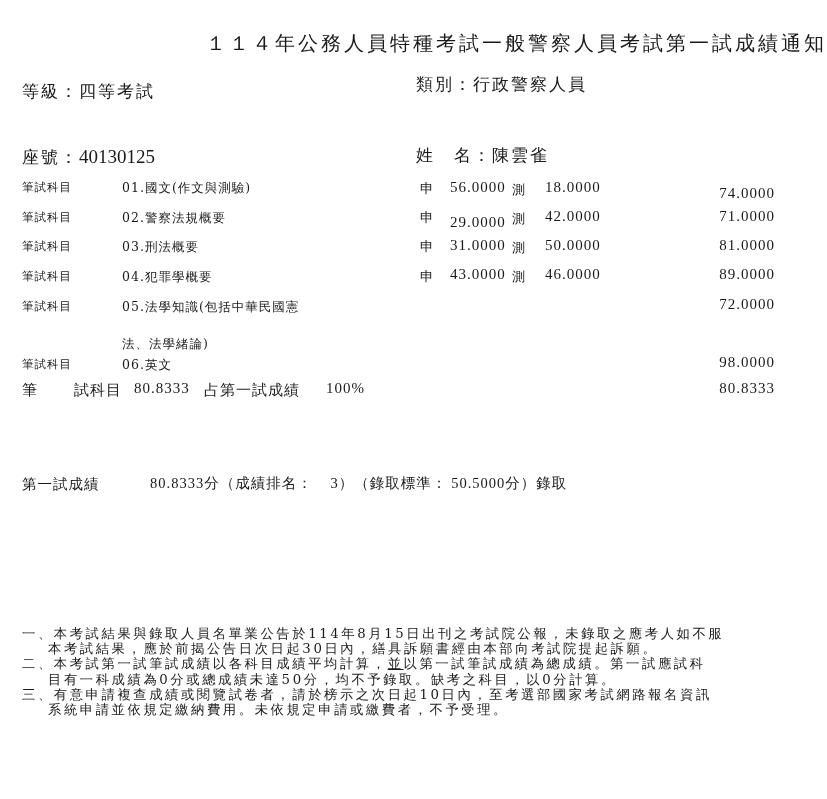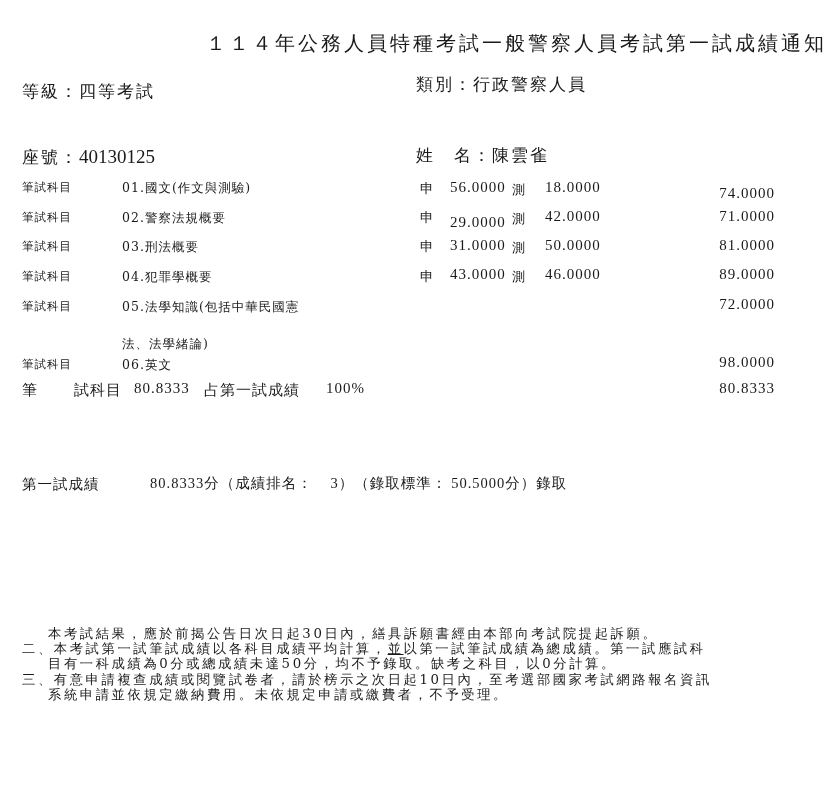--- a/index.html
+++ b/index.html
@@ -95,20 +95,23 @@
 <div class="abs summary" style="left:204px; top:381px;">占第一試成績</div>
 <div class="abs num summary" style="left:326px; top:380px;">100%</div>
 <div class="abs num score total" style="top:380px;">80.8333</div>
 
 <div class="abs first" style="left:22px; top:475px;">第一試成績</div>
 <div class="abs first" style="left:150px; top:474px;">
   <span class="num">80.8333</span><span>分</span><span>（成績排名：</span><span style="display:inline-block; width:26px; text-align:right;" class="num">3</span><span>）</span><span>（錄取標準：</span><span class="num" style="padding-left:4px;text-align:right;">50.5000</span><span>分）</span><span>錄取</span>
 </div>
 
 <div class="abs notes">
+  <div class="note-line">
+    <span>一、</span><span>本考試結果與錄取人員名單業公告於114年8月15日出刊之考試院公報，未錄取之應考人如不服</span>
+  </div>
   <div class="note-line indent">
     <span>本考試結果，應於前揭公告日次日起30日內，繕具訴願書經由本部向考試院提起訴願。</span>
   </div>
   <div class="note-line">
     <span>二、</span><span>本考試第一試筆試成績以各科目成績平均計算，</span><span class="ul">並</span><span>以第一試筆試成績為總成績。第一試應試科</span>
   </div>
   <div class="note-line indent">
     <span>目有一科成績為0分或總成績未達50分，均不予錄取。缺考之科目，以0分計算。</span>
   </div>
   <div class="note-line">

